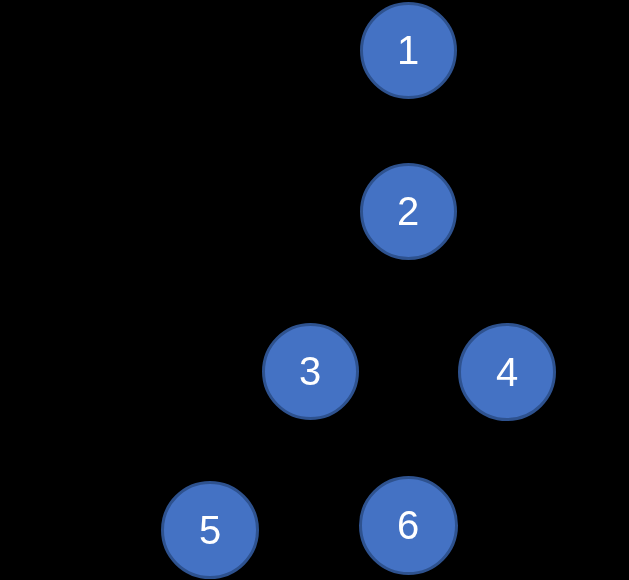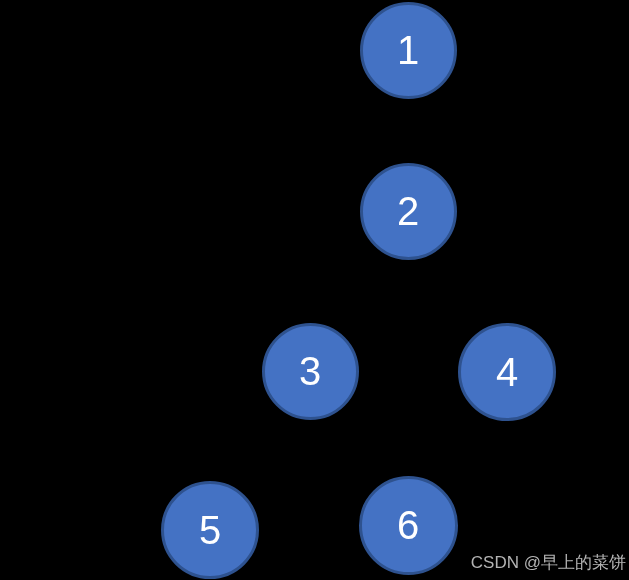--- a/index.html
+++ b/index.html
@@ -64,17 +64,14 @@
   </div>
 
   <div class="node" style="width: 98px; height: 98px; left: 161px; top: 481px;">
     <span class="node-label">5</span>
   </div>
 
   <div class="node" style="width: 99px; height: 99px; left: 358.5px; top: 475.5px;">
     <span class="node-label">6</span>
   </div>
 
-  <div class="watermark">
-    <span>CSDN @早上的菜饼</span>
-  </div>
 
 </div>
 
 </body></html>

